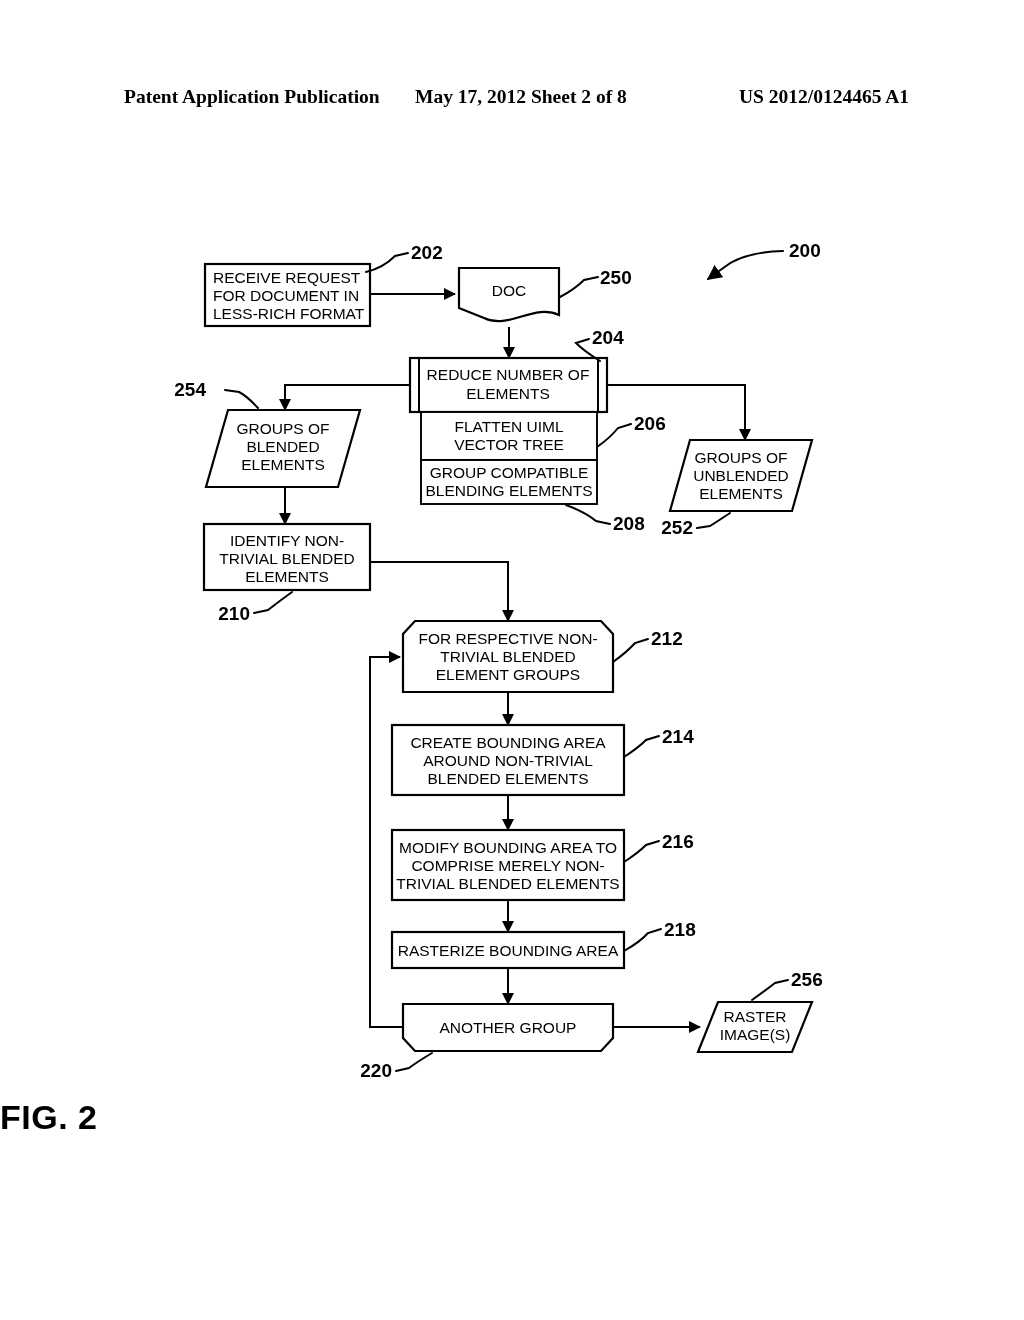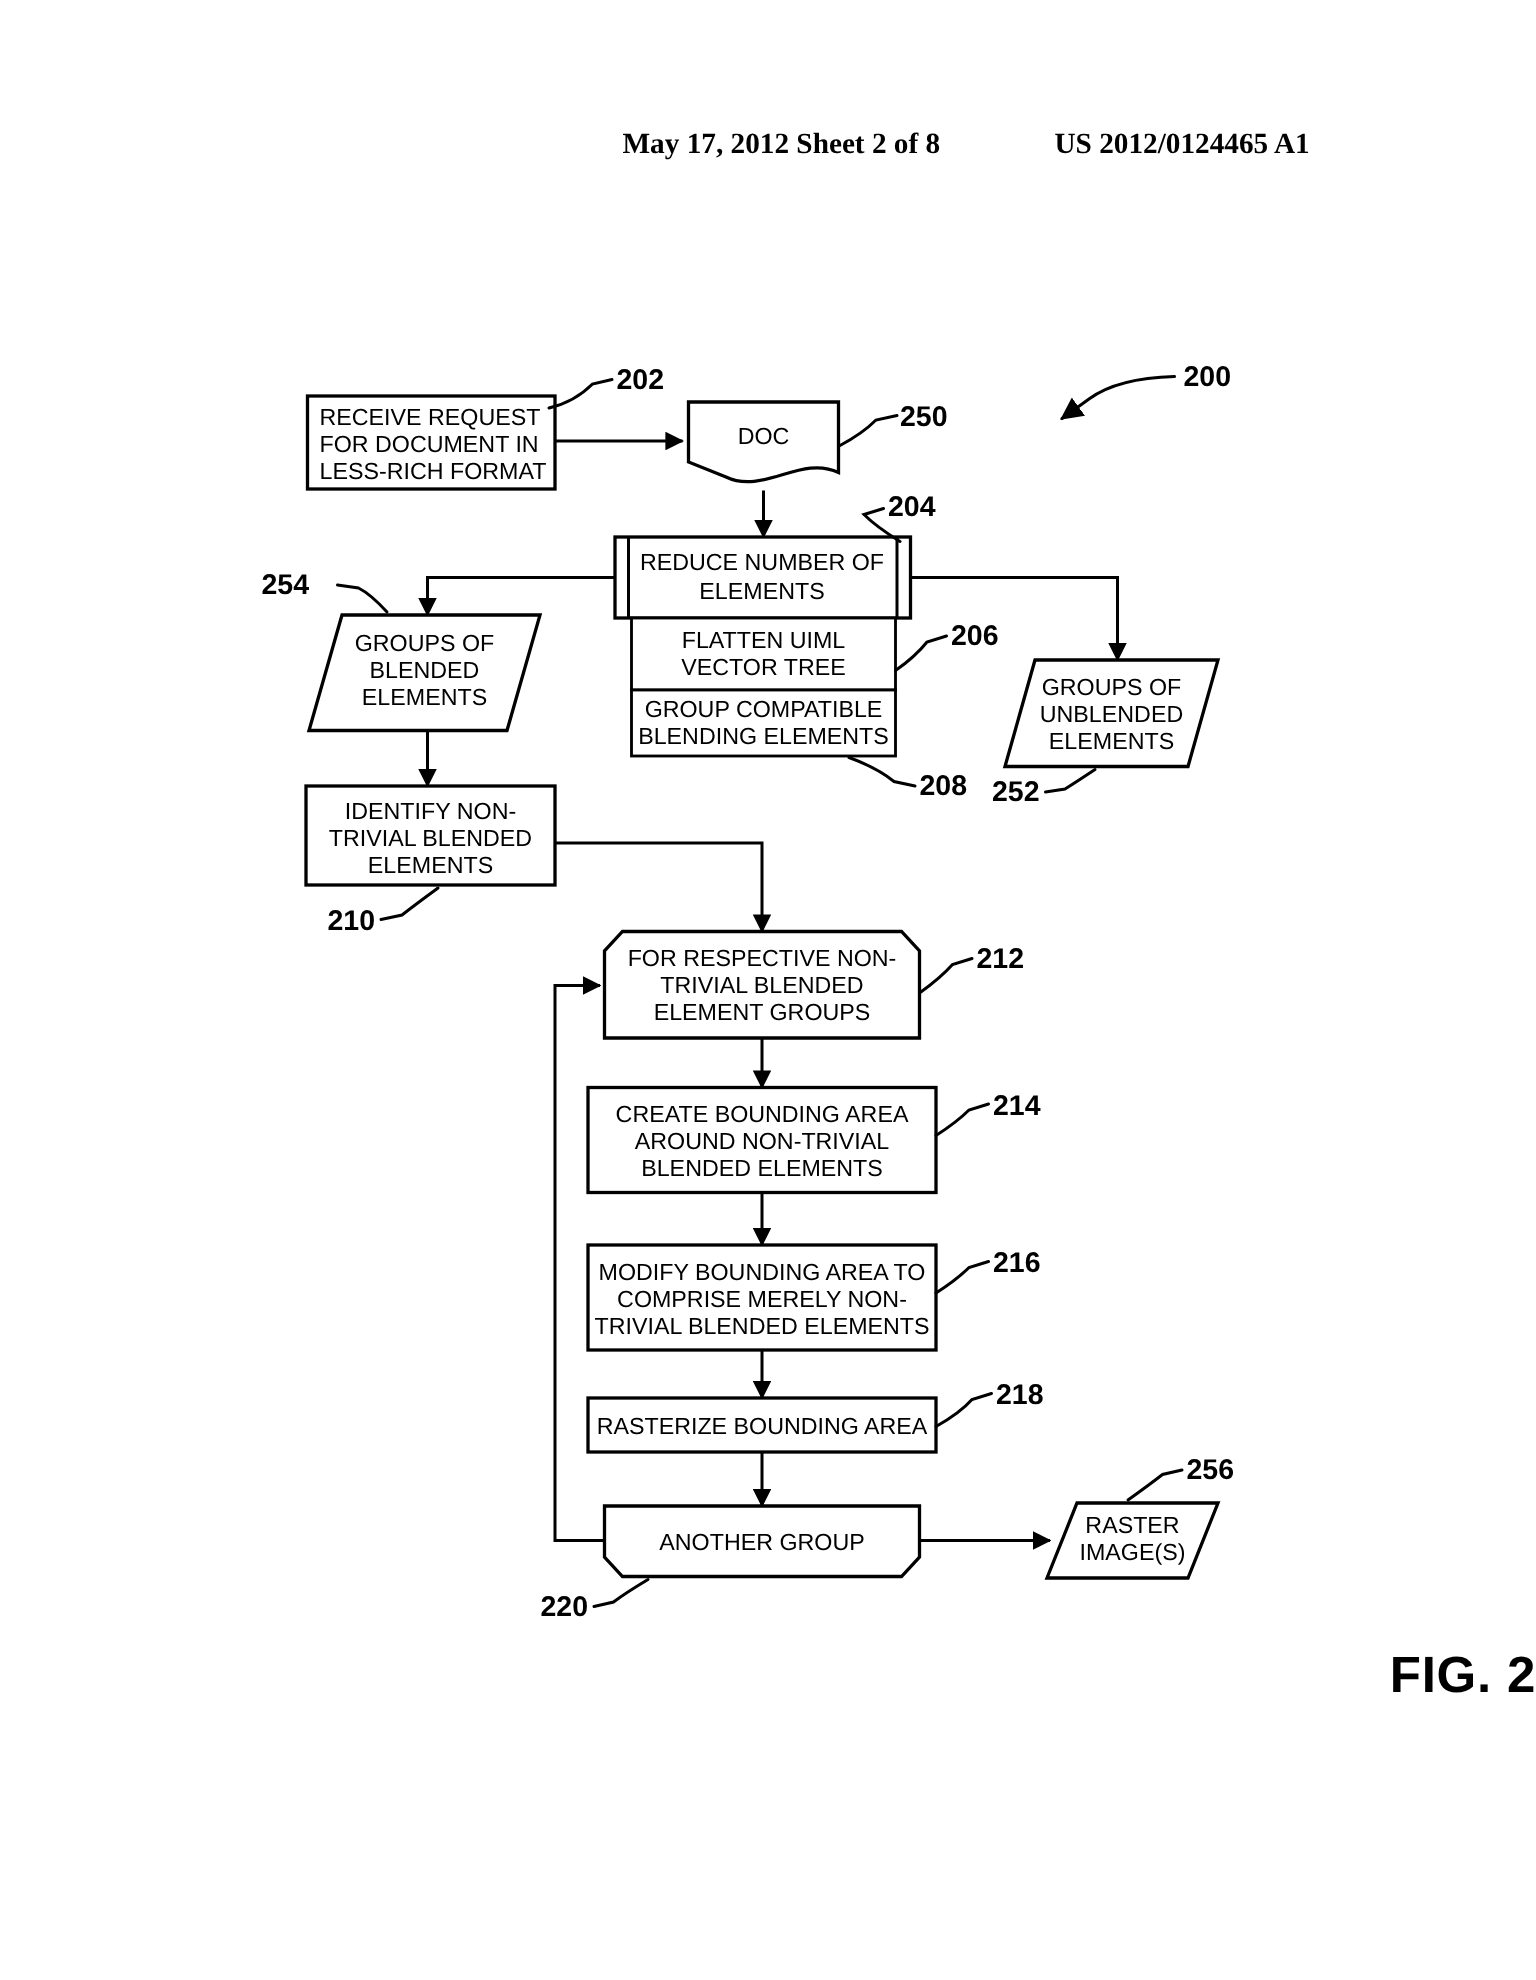--- a/index.html
+++ b/index.html
@@ -23,29 +23,29 @@
     left: 0;
     width: 1024px;
     height: 30px;
     font-family: "Liberation Serif", serif;
     font-weight: bold;
     font-size: 19.5px;
     letter-spacing: 0px;
   }
   #page-header .hdr-left   { position: absolute; left: 124px; top: 0; white-space: nowrap; }
   #page-header .hdr-mid    { position: absolute; left: 415px; top: 0; white-space: nowrap; }
-  #page-header .hdr-right  { position: absolute; left: 703px; top: 0; white-space: nowrap; }
+  #page-header .hdr-right  { position: absolute; left: 739px; top: 0; white-space: nowrap; }
 
   
   #fig-caption {
     position: absolute;
     left: 0;
     top: 1098px;
     width: 1024px;
-    text-align: right;
+    text-align: left;
     font-family: "Liberation Sans", sans-serif;
     font-weight: bold;
     font-size: 34px;
     letter-spacing: 0.5px;
   }
 
   
   #diagram {
     position: absolute;
     left: 0;
@@ -85,20 +85,21 @@
     font-family: "Liberation Sans", sans-serif;
     font-size: 19px;
     font-weight: bold;
     fill: #000000;
   }
 </style>
 </head>
 <body>
 
 <div id="page-header">
+  <span class="hdr-left">Patent Application Publication</span>
   <span class="hdr-mid">May 17, 2012  Sheet 2 of 8</span>
   <span class="hdr-right">US 2012/0124465 A1</span>
 </div>
 
 <svg id="diagram" viewBox="0 0 1024 1320">
 
   <defs>
     <marker id="arrow" viewBox="0 0 10 10" refX="9.2" refY="5" markerWidth="6.2" markerHeight="6.2" orient="auto-start-reverse">
       <path d="M 0 0 L 10 5 L 0 10 z" fill="#000000"></path>
     </marker>

